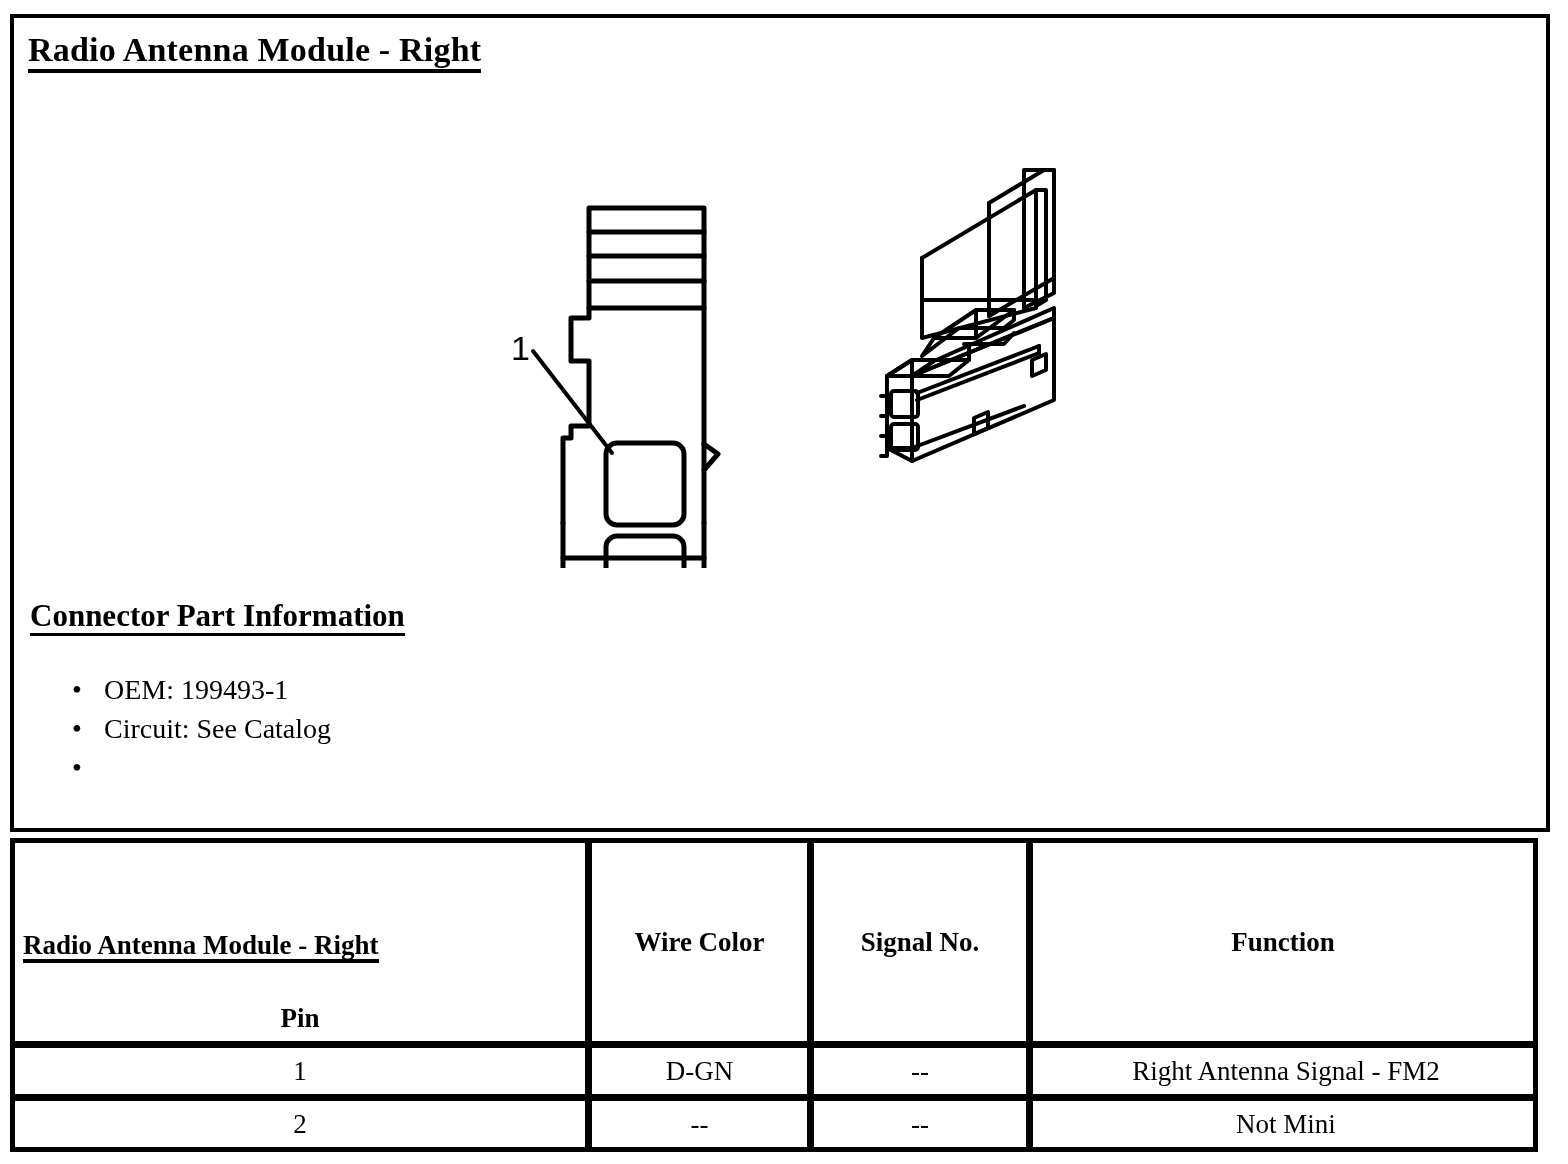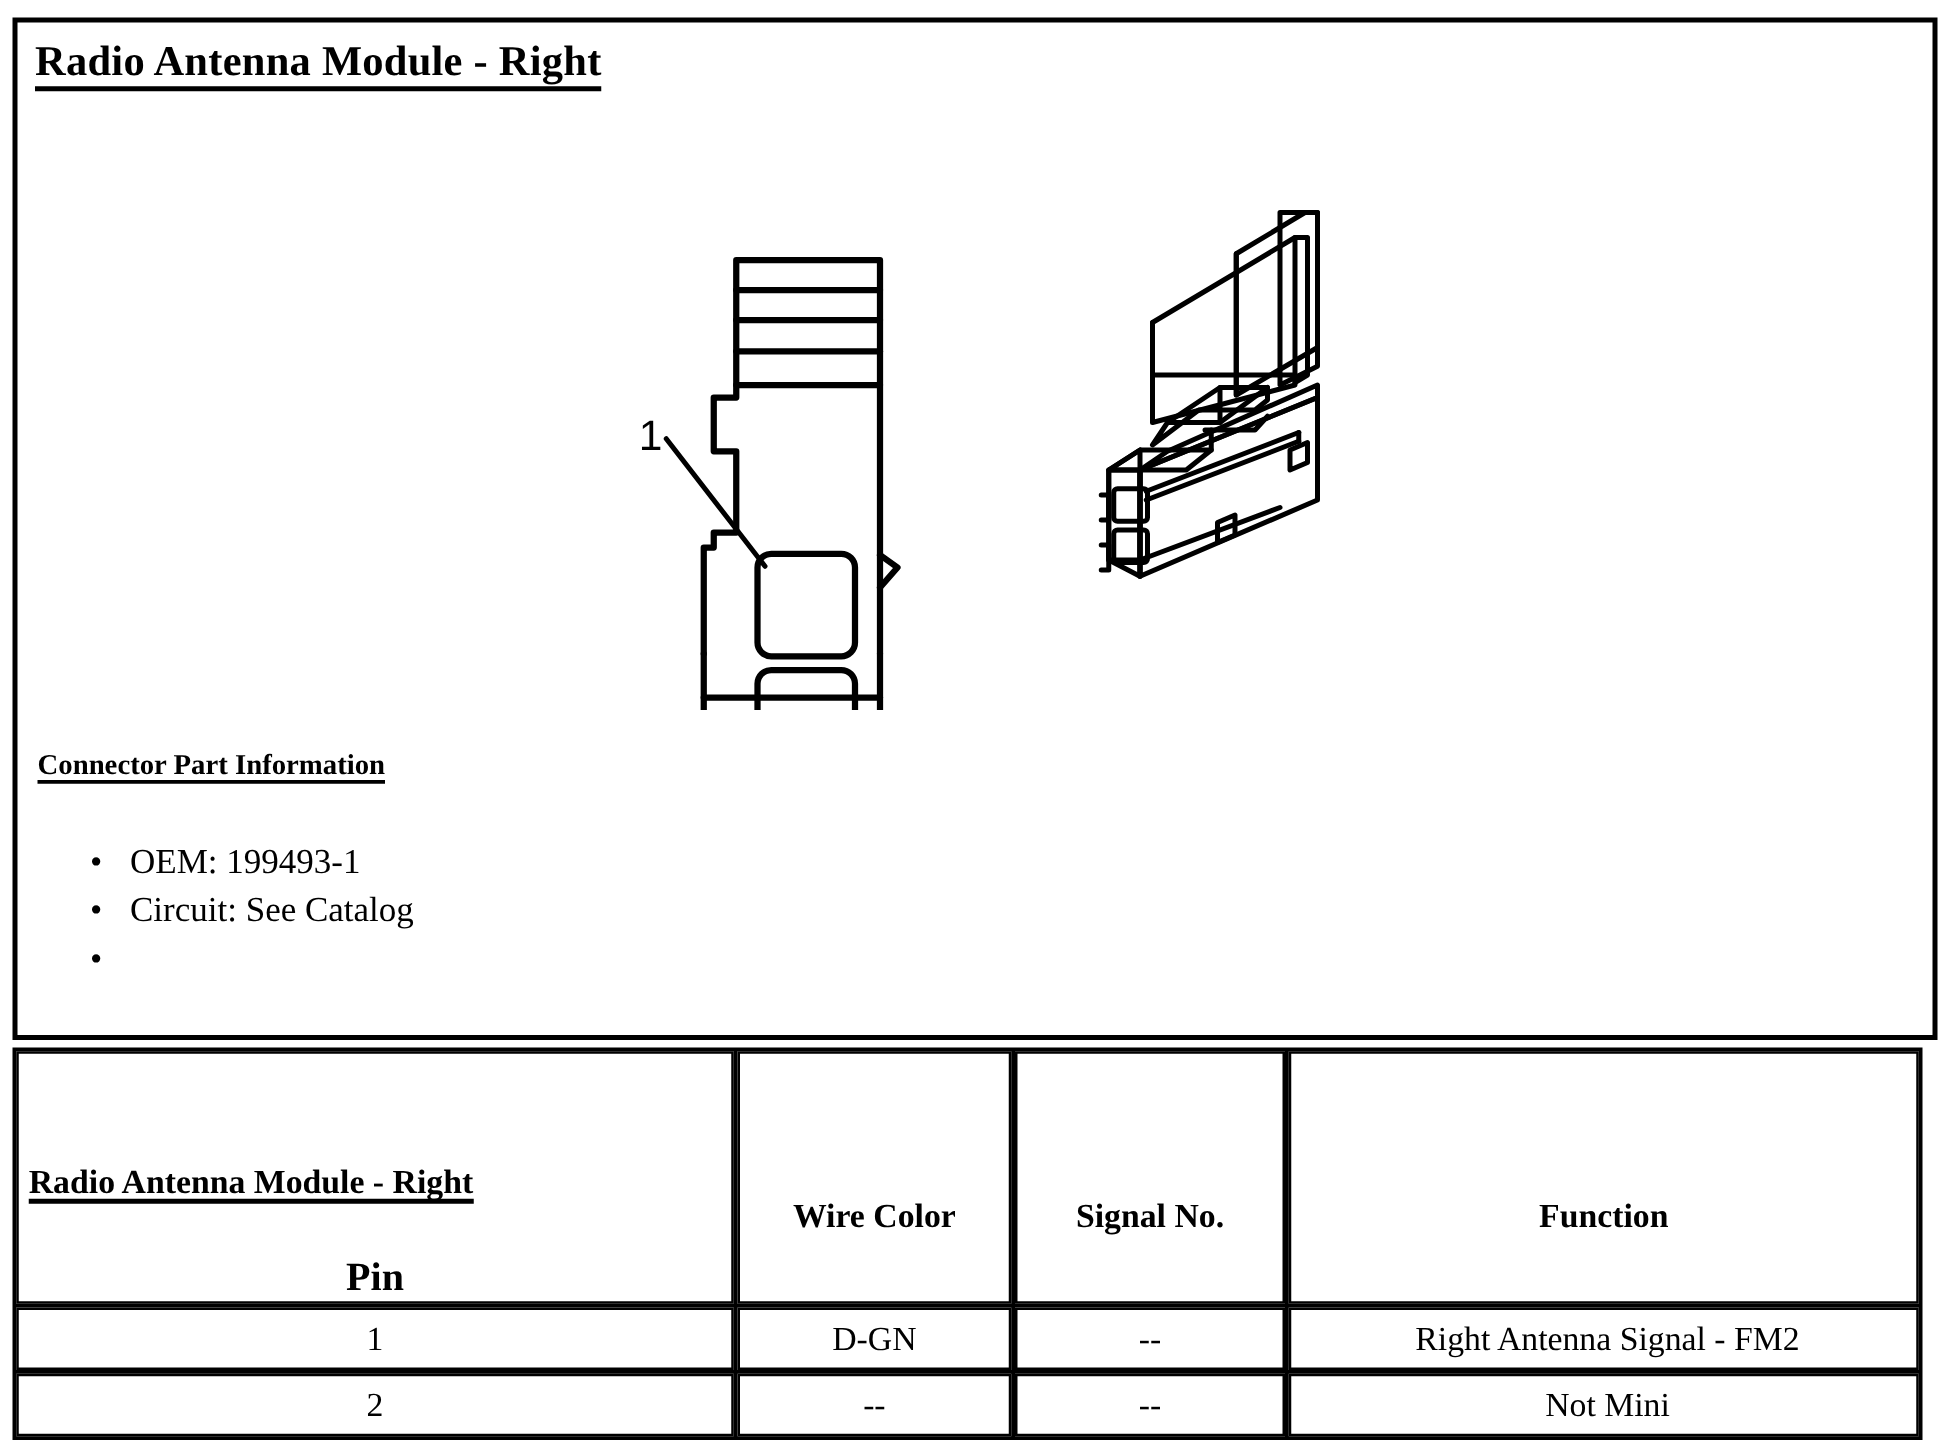--- a/index.html
+++ b/index.html
@@ -53,21 +53,21 @@
     left: 0;
     top: 130px;
     width: 100%;
     height: 420px;
   }
 
   .part-info-heading {
     position: absolute;
     left: 16px;
     top: 582px;
-    font-size: 23px;
+    font-size: 31px;
     font-weight: bold;
     border-bottom: 3px solid #000;
     padding-bottom: 0px;
     white-space: nowrap;
     line-height: 1.05;
   }
 
   ul.part-list {
     position: absolute;
     left: 52px;
@@ -118,39 +118,38 @@
     position: relative;
     text-align: center;
     font-size: 27px;
     font-weight: bold;
   }
   .hdr-center {
     position: absolute;
     left: 0; right: 0;
     top: 50%;
     transform: translateY(-50%);
-    margin-top: 31px;
   }
   .hdr-pin-title {
     position: absolute;
     left: 8px;
     top: 88px;
     font-size: 27px;
     font-weight: bold;
     border-bottom: 4px solid #000;
     padding-bottom: 0px;
     white-space: nowrap;
     line-height: 1.05;
   }
   .hdr-pin-sub {
     position: absolute;
     left: 0; right: 0;
     top: 160px;
     text-align: center;
-    font-size: 32px;
+    font-size: 27px;
     font-weight: bold;
   }
 
   td.cell {
     height: 46px;
     font-size: 27px;
     text-align: center;
     vertical-align: middle;
   }
   td.cell.func {

